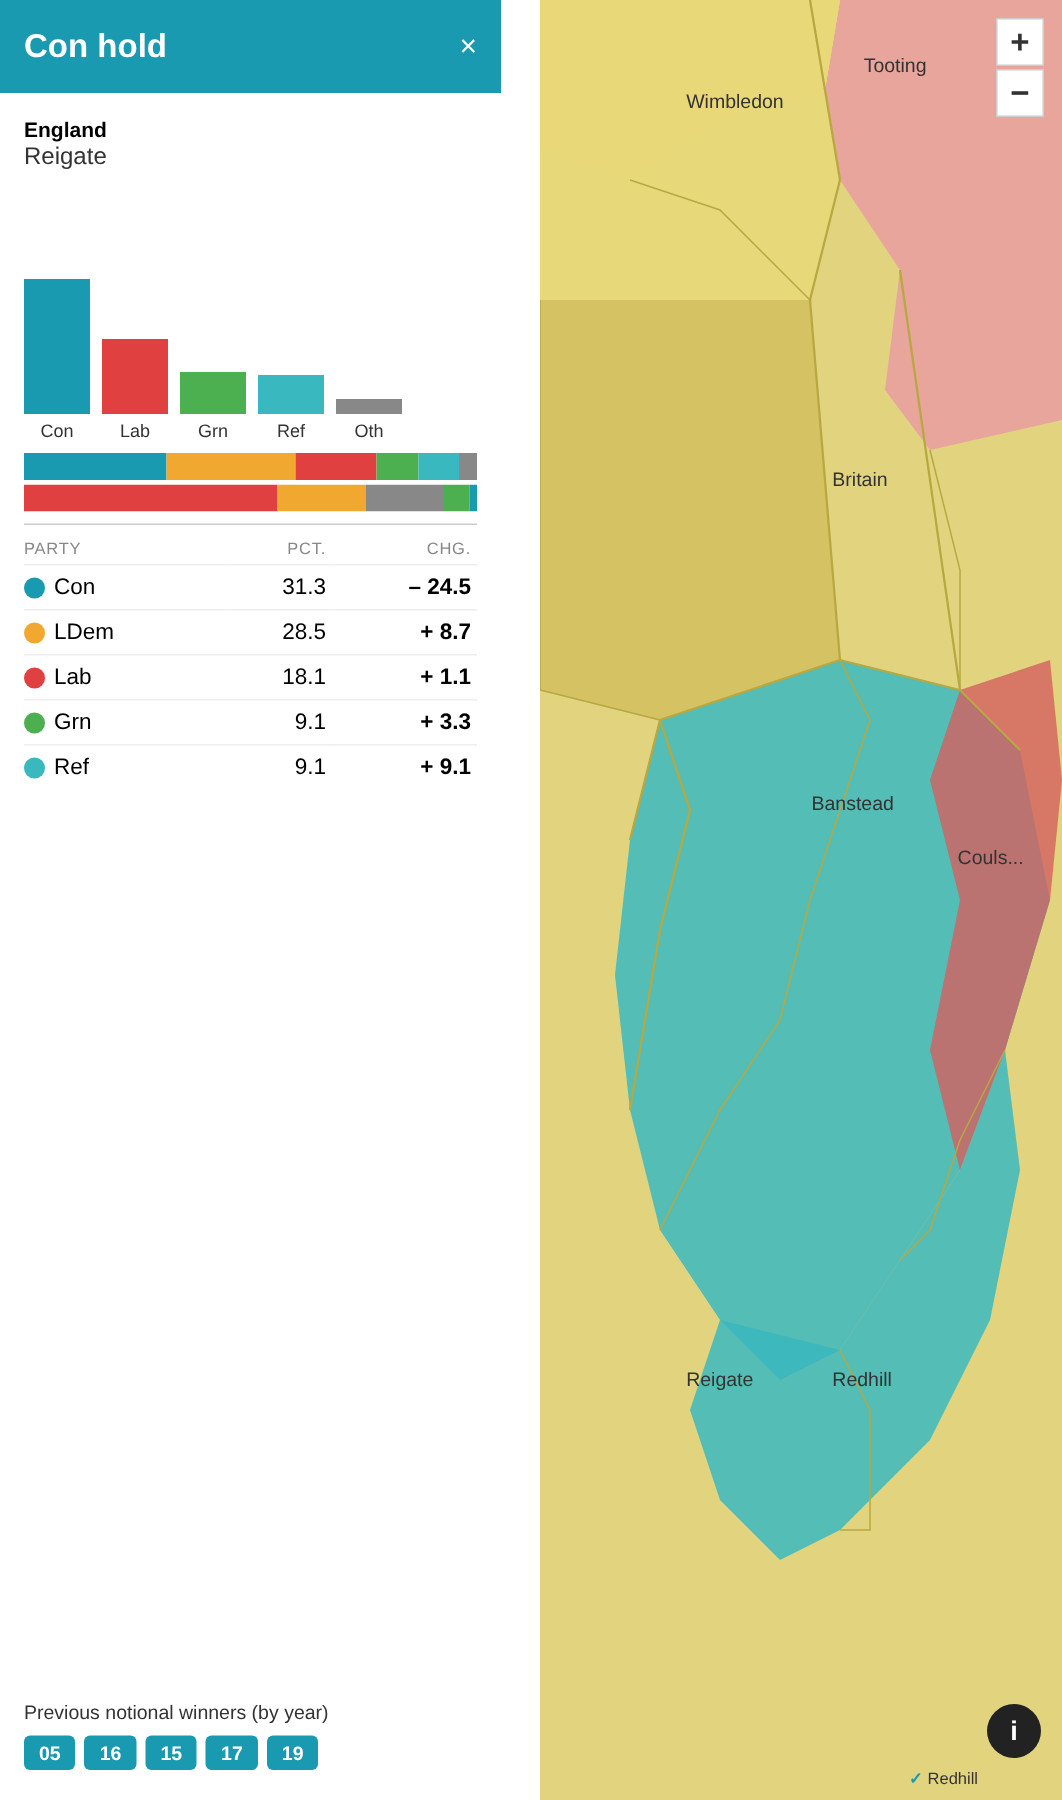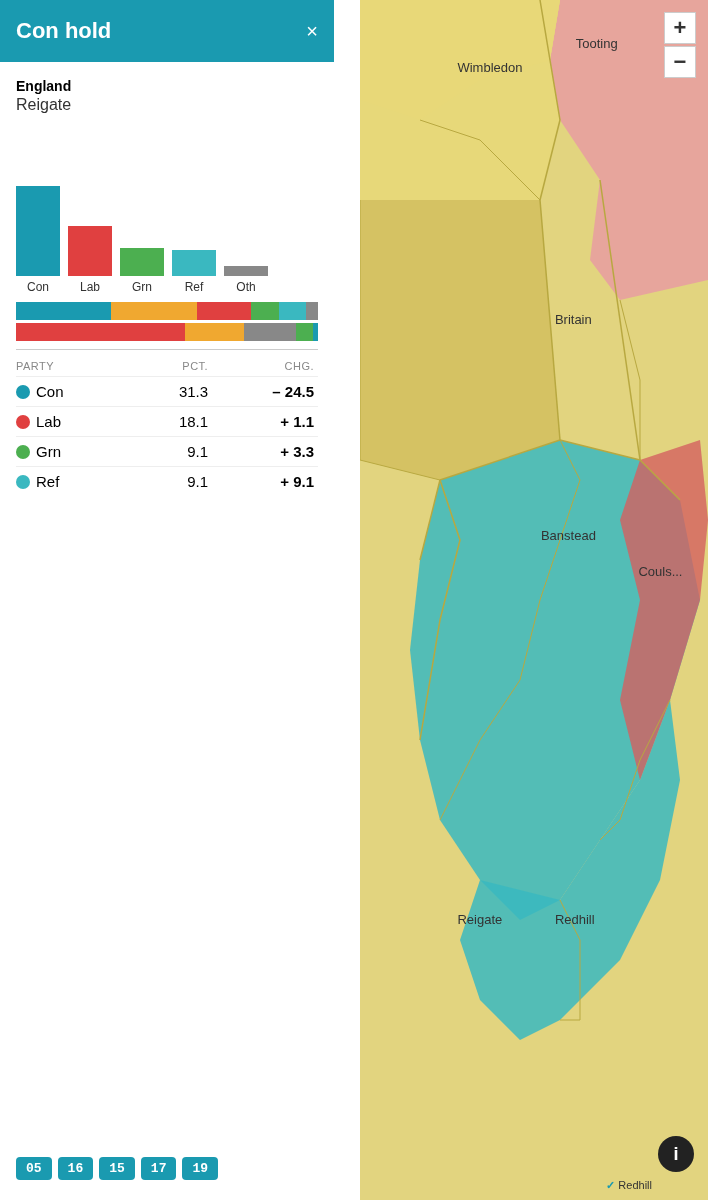--- a/index.html
+++ b/index.html
@@ -157,21 +157,20 @@
       gap: 6px;
       margin-top: 8px;
     }
     .year-badge {
       background: #1a9ab0;
       color: #fff;
       border-radius: 4px;
       padding: 4px 10px;
       font-size: 13px;
       font-weight: bold;
-      font-family: Liberation Mono, monospace;
     }
 
     
     #map-area {
       position: absolute;
       left: 360px;
       top: 0;
       width: 348px;
       height: 1200px;
       background: #d4c990;
@@ -322,20 +321,30 @@
           <span class="party-dot" style="background:#1a9ab0;"></span>
           <span>Con</span>
         </div>
       </td>
       <td>31.3</td>
       <td>– 24.5</td>
     </tr>
           <tr>
       <td>
         <div class="party-cell">
+          <span class="party-dot" style="background:#f0a830;"></span>
+          <span>LDem</span>
+        </div>
+      </td>
+      <td>28.5</td>
+      <td>+ 8.7</td>
+    </tr>
+          <tr>
+      <td>
+        <div class="party-cell">
           <span class="party-dot" style="background:#e04040;"></span>
           <span>Lab</span>
         </div>
       </td>
       <td>18.1</td>
       <td>+ 1.1</td>
     </tr>
           <tr>
       <td>
         <div class="party-cell">
@@ -355,20 +364,21 @@
       </td>
       <td>9.1</td>
       <td>+ 9.1</td>
     </tr>
         </tbody>
     </table>
 
   </div>
 
   <div class="panel-footer">
+    <div class="note-text">Previous notional winners (by year)</div>
     <div class="year-badges" id="year-badges-container">
         <span class="year-badge">05</span>
         <span class="year-badge">16</span>
         <span class="year-badge">15</span>
         <span class="year-badge">17</span>
         <span class="year-badge">19</span>
       </div>
   </div>
 
 </div>

